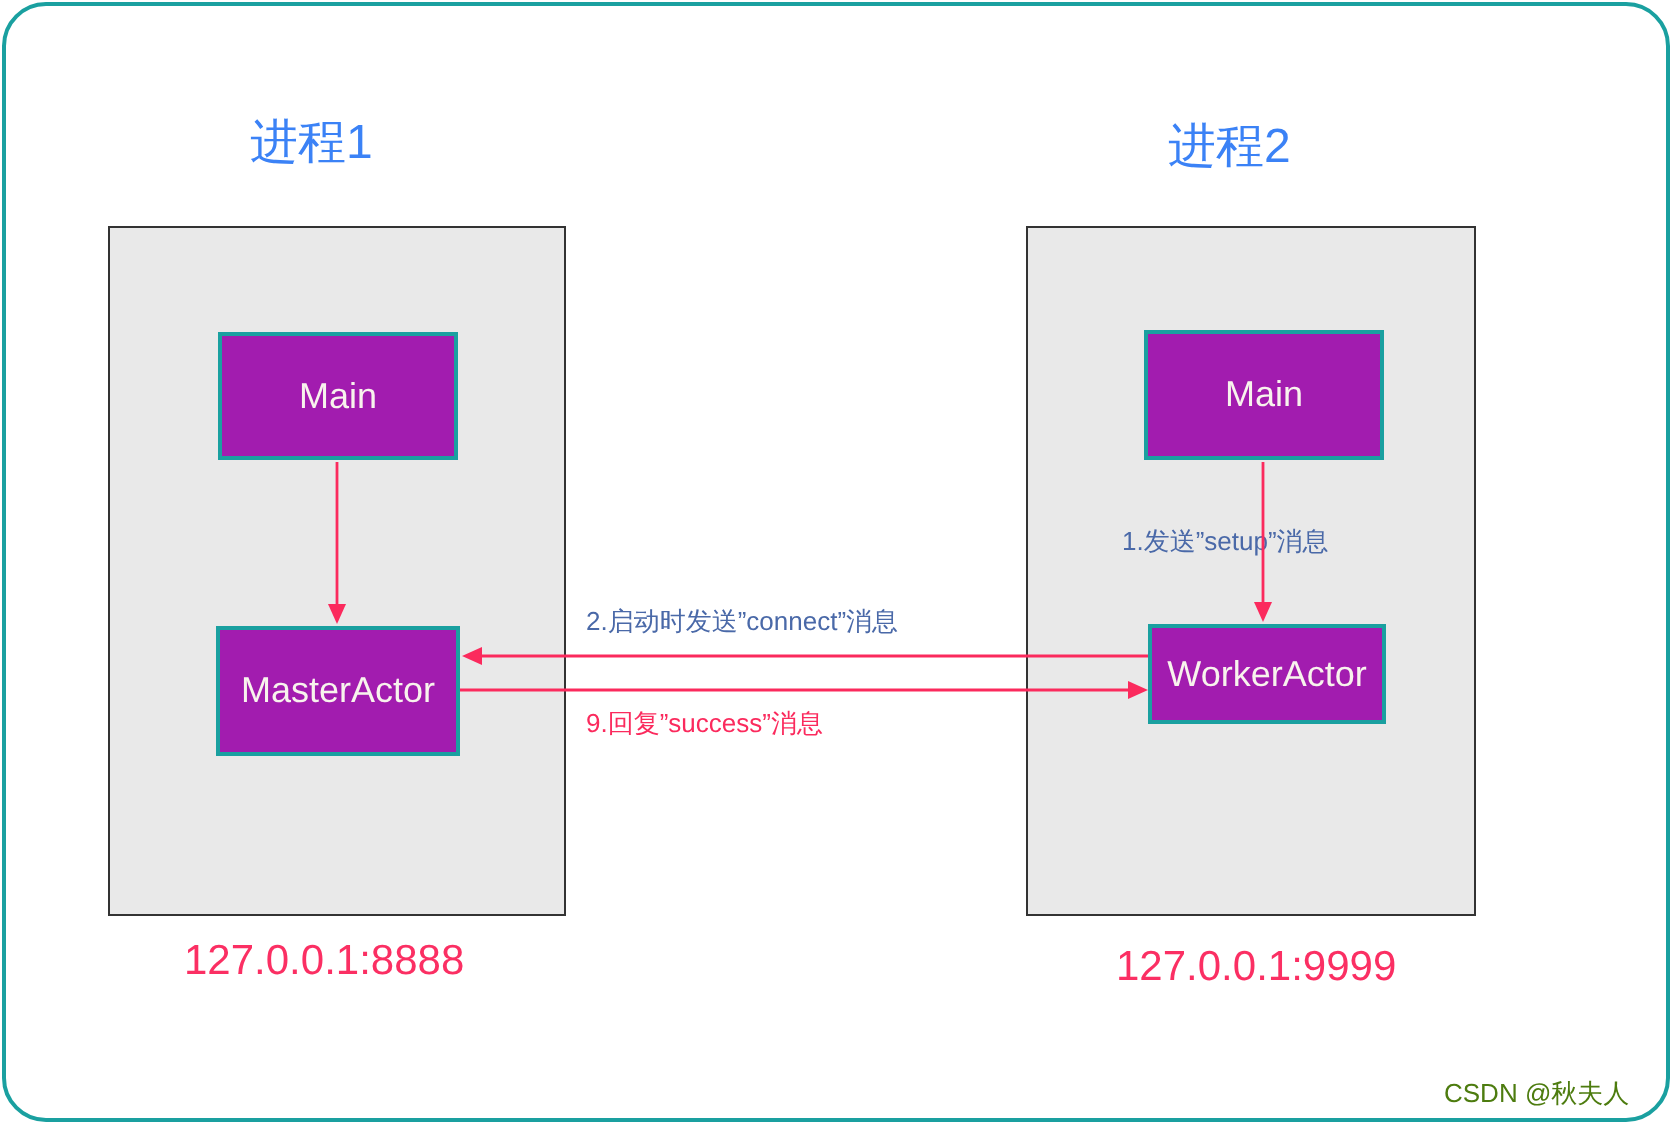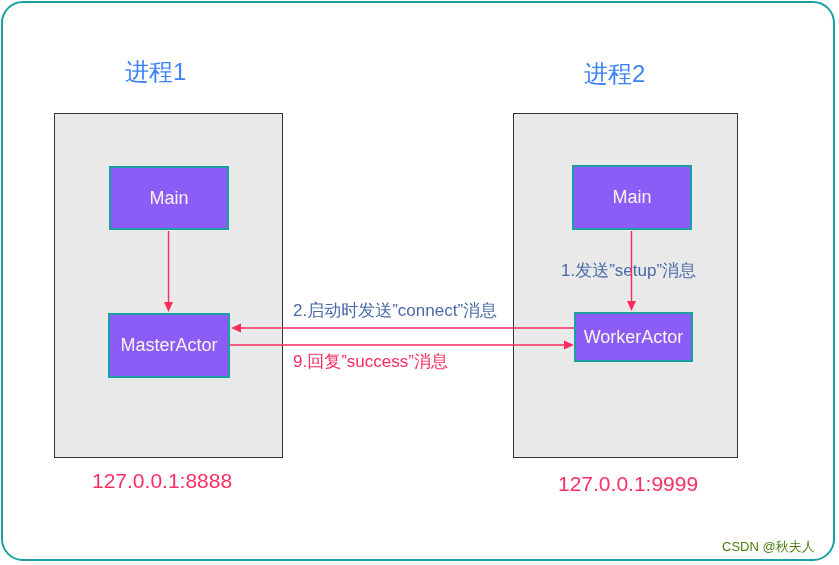--- a/index.html
+++ b/index.html
@@ -32,33 +32,33 @@
     white-space: nowrap;
   }
   .process-panel {
     position: absolute;
     background: #e9e9e9;
     border: 1px solid #333333;
     box-sizing: border-box;
   }
   .actor-box {
     position: absolute;
-    background: #8b5cf6;
+    background: #a21caf;
     border: 2px solid #1aa0a0;
     box-sizing: border-box;
     display: flex;
     align-items: center;
     justify-content: center;
     color: #f8f3ed;
     font-size: 18px;
     white-space: nowrap;
   }
   .msg-label {
     position: absolute;
-    font-size: 17px;
+    font-size: 13px;
     line-height: 21px;
     white-space: nowrap;
   }
   .msg-blue { color: #4a69a8; }
   .msg-pink { color: #fb2a5d; }
   .ip-label {
     position: absolute;
     color: #fb2f63;
     font-size: 21px;
     white-space: nowrap;

